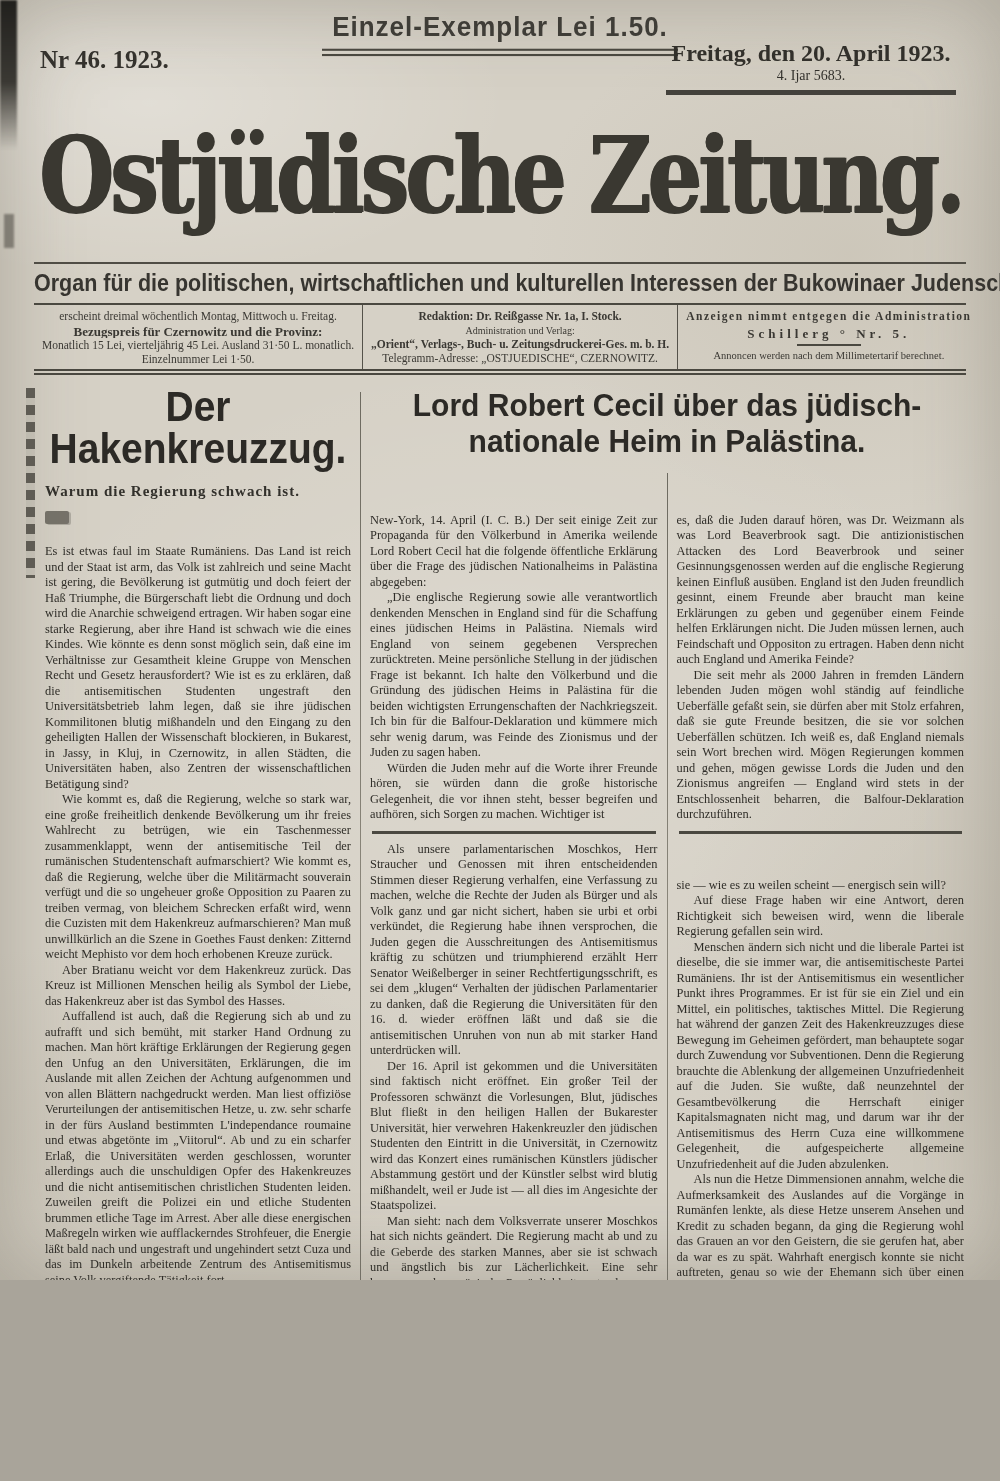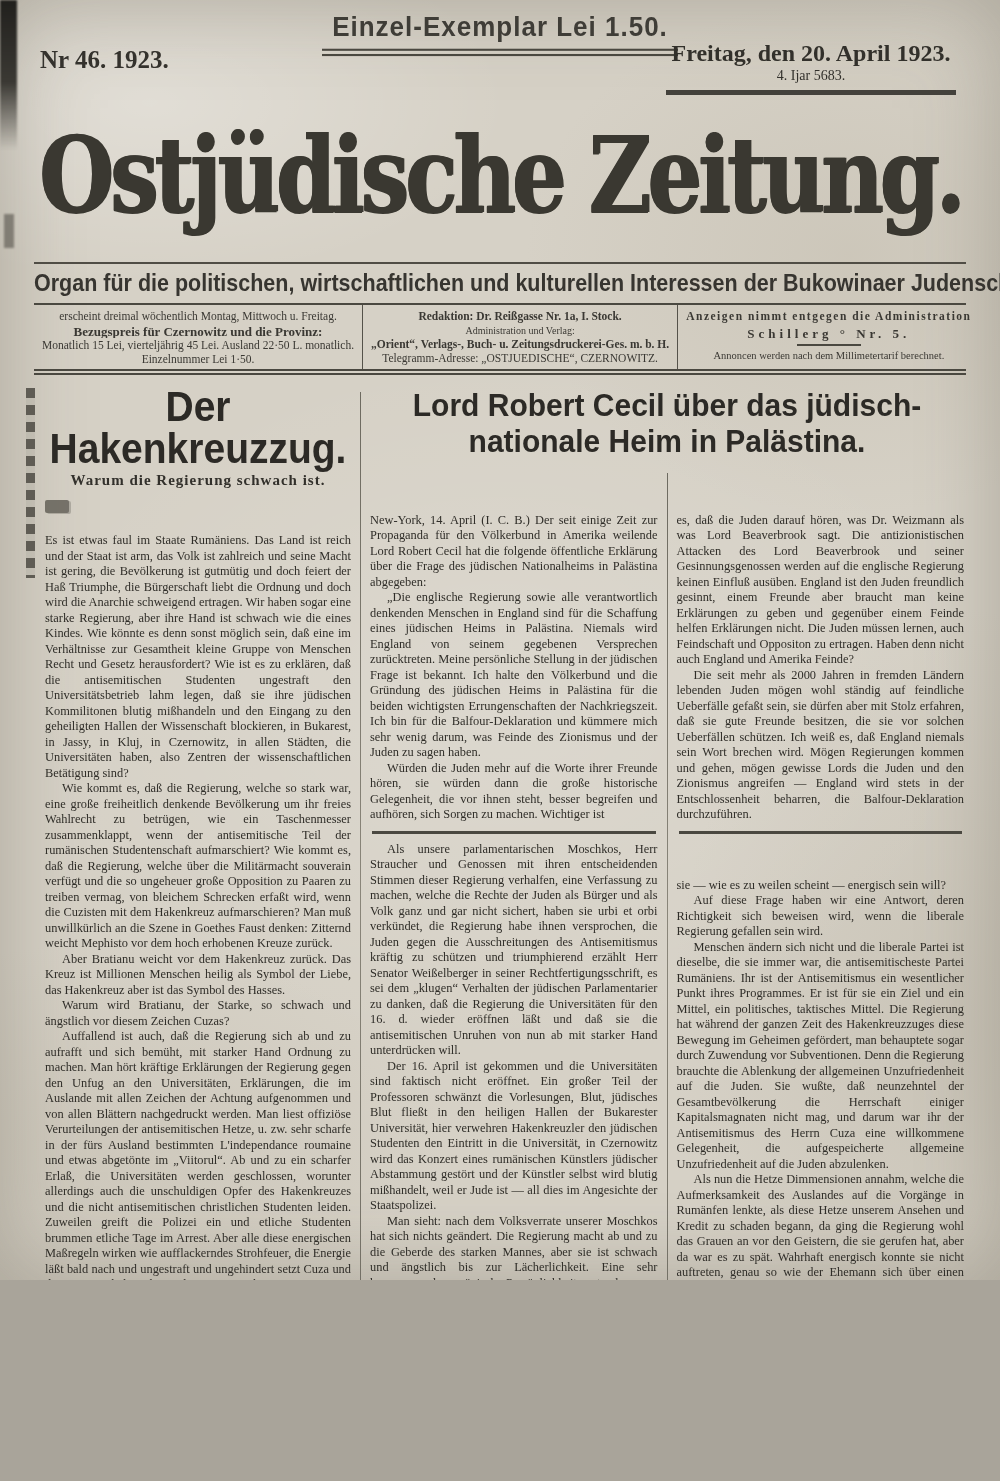--- a/index.html
+++ b/index.html
@@ -63,21 +63,21 @@
   .mini-rule { width:64px; height:2px; background:#4a4840; margin:2px auto 3px; }
 
   
   .main { position:absolute; top:388px; left:45px; right:36px; height:994px; overflow:hidden; display:flex; }
   .col-left { width:306px; flex:none; }
   .vrule { width:1px; flex:none; background:linear-gradient(180deg,#6d6a60 0%, #8a867a 50%, #6d6a60 100%); margin:4px 9px 0; }
   .col-rest { flex:1; min-width:0; display:flex; flex-direction:column; }
 
   .hk-head { font-family:"Liberation Sans", sans-serif; font-weight:bold; font-size:39px;
     text-align:center; color:#2c2a26; margin:0; line-height:1.0; transform:scaleY(1.08); }
-  .hk-subhead { text-align:center; font-weight:bold; font-size:15px; letter-spacing:1px; margin:6px 0 9px; color:#32302b; }
+  .hk-subhead { font-weight:bold; font-size:15px; letter-spacing:1px; margin:17px 0 9px; color:#32302b; }
 
   .cecil-head { font-family:"Liberation Sans", sans-serif; font-weight:bold; font-size:30px;
     line-height:1.18; text-align:center; color:#2c2a26; margin:0 0 10px; padding:0 14px; transform:scaleY(1.05); }
 
   .two-cols { display:flex; flex:1; min-height:0; overflow:hidden; }
   .subcol { flex:1; min-width:0; }
 
   .bodycopy p { margin:0; text-indent:17px; text-align:justify; font-size:12.4px; line-height:1.25; color:#2f2d28; }
   .bodycopy p.noindent { text-indent:0;margin-top:44px; }
   .section-rule { border:none; height:3px; background:#4a4840; margin:8px 2px; }
@@ -117,21 +117,21 @@
     <span class="masthead-title">Ostjüdische Zeitung.</span>
   </div>
   <div class="subtitle-wrap">
     <span class="masthead-subtitle">Organ für die politischen, wirtschaftlichen und kulturellen Interessen der Bukowinaer Judenschaft.</span>
   </div>
 
   <div class="imprint">
     <div class="imprint-col">
       <div class="imp-line">erscheint dreimal wöchentlich Montag, Mittwoch u. Freitag.</div>
       <div class="imp-line b big">Bezugspreis für Czernowitz und die Provinz:</div>
-      <div class="imp-line">Monatlich 15 Lei, vierteljährig 45 Lei. Ausland 22·50 L. monatlich.</div>
+      <div class="imp-line">Monatlich 15 Lei, vierteljährig 45 Lei. Ausland 31·50 L. monatlich.</div>
       <div class="imp-line">Einzelnummer Lei 1·50.</div>
     </div>
     <div class="imprint-col">
       <div class="imp-line b">Redaktion: Dr. Reißgasse Nr. 1a, I. Stock.</div>
       <div class="imp-line" style="font-size:10px">Administration und Verlag:</div>
       <div class="imp-line b">„Orient“, Verlags-, Buch- u. Zeitungsdruckerei-Ges. m. b. H.</div>
       <div class="imp-line">Telegramm-Adresse: „OSTJUEDISCHE“, CZERNOWITZ.</div>
     </div>
     <div class="imprint-col">
       <div class="imp-line sp" style="letter-spacing:1.5px">Anzeigen nimmt entgegen die Administration</div>
@@ -143,21 +143,20 @@
 
   <div class="main">
 
     <div class="col-left bodycopy">
       <h1 class="hk-head">Der Hakenkreuzzug.</h1>
       <div class="hk-subhead">Warum die Regierung schwach ist.</div>
       <span class="ink-smudge"></span>
       <p class="noindent">Es ist etwas faul im Staate Rumäniens. Das Land ist reich und der Staat ist arm, das Volk ist zahlreich und seine Macht ist gering, die Bevölkerung ist gutmütig und doch feiert der Haß Triumphe, die Bürgerschaft liebt die Ordnung und doch wird die Anarchie schweigend ertragen. Wir haben sogar eine starke Regierung, aber ihre Hand ist schwach wie die eines Kindes. Wie könnte es denn sonst möglich sein, daß eine im Verhältnisse zur Gesamtheit kleine Gruppe von Menschen Recht und Gesetz herausfordert? Wie ist es zu erklären, daß die antisemitischen Studenten ungestraft den Universitätsbetrieb lahm legen, daß sie ihre jüdischen Kommilitonen blutig mißhandeln und den Eingang zu den geheiligten Hallen der Wissenschaft blockieren, in Bukarest, in Jassy, in Kluj, in Czernowitz, in allen Städten, die Universitäten haben, also Zentren der wissenschaftlichen Betätigung sind?</p>
       <p>Wie kommt es, daß die Regierung, welche so stark war, eine große freiheitlich denkende Bevölkerung um ihr freies Wahlrecht zu betrügen, wie ein Taschenmesser zusammenklappt, wenn der antisemitische Teil der rumänischen Studentenschaft aufmarschiert? Wie kommt es, daß die Regierung, welche über die Militärmacht souverain verfügt und die so ungeheuer große Opposition zu Paaren zu treiben vermag, von bleichem Schrecken erfaßt wird, wenn die Cuzisten mit dem Hakenkreuz aufmarschieren? Man muß unwillkürlich an die Szene in Goethes Faust denken: Zitternd weicht Mephisto vor dem hoch erhobenen Kreuze zurück.</p>
       <p>Aber Bratianu weicht vor dem Hakenkreuz zurück. Das Kreuz ist Millionen Menschen heilig als Symbol der Liebe, das Hakenkreuz aber ist das Symbol des Hasses.</p>
-      <p>Warum wird Bratianu, der Starke, so schwach und ängstlich vor diesem Zeichen Cuzas?</p>
       <p>Auffallend ist auch, daß die Regierung sich ab und zu aufrafft und sich bemüht, mit starker Hand Ordnung zu machen. Man hört kräftige Erklärungen der Regierung gegen den Unfug an den Universitäten, Erklärungen, die im Auslande mit allen Zeichen der Achtung aufgenommen und von allen Blättern nachgedruckt werden. Man liest offiziöse Verurteilungen der antisemitischen Hetze, u. zw. sehr scharfe in der fürs Ausland bestimmten L'independance roumaine und etwas abgetönte im „Viitorul“. Ab und zu ein scharfer Erlaß, die Universitäten werden geschlossen, worunter allerdings auch die unschuldigen Opfer des Hakenkreuzes und die nicht antisemitischen christlichen Studenten leiden. Zuweilen greift die Polizei ein und etliche Studenten brummen etliche Tage im Arrest. Aber alle diese energischen Maßregeln wirken wie aufflackerndes Strohfeuer, die Energie läßt bald nach und ungestraft und ungehindert setzt Cuza und das im Dunkeln arbeitende Zentrum des Antisemitismus seine Volk vergiftende Tätigkeit fort.</p>
     </div>
 
     <div class="vrule"></div>
 
     <div class="col-rest">
       <h2 class="cecil-head">Lord Robert Cecil über das jüdisch-nationale Heim in Palästina.</h2>
       <div class="two-cols">
         <div class="subcol bodycopy">
           <p class="noindent">New-York, 14. April (I. C. B.) Der seit einige Zeit zur Propaganda für den Völkerbund in Amerika weilende Lord Robert Cecil hat die folgende öffentliche Erklärung über die Frage des jüdischen Nationalheims in Palästina abgegeben:</p>

